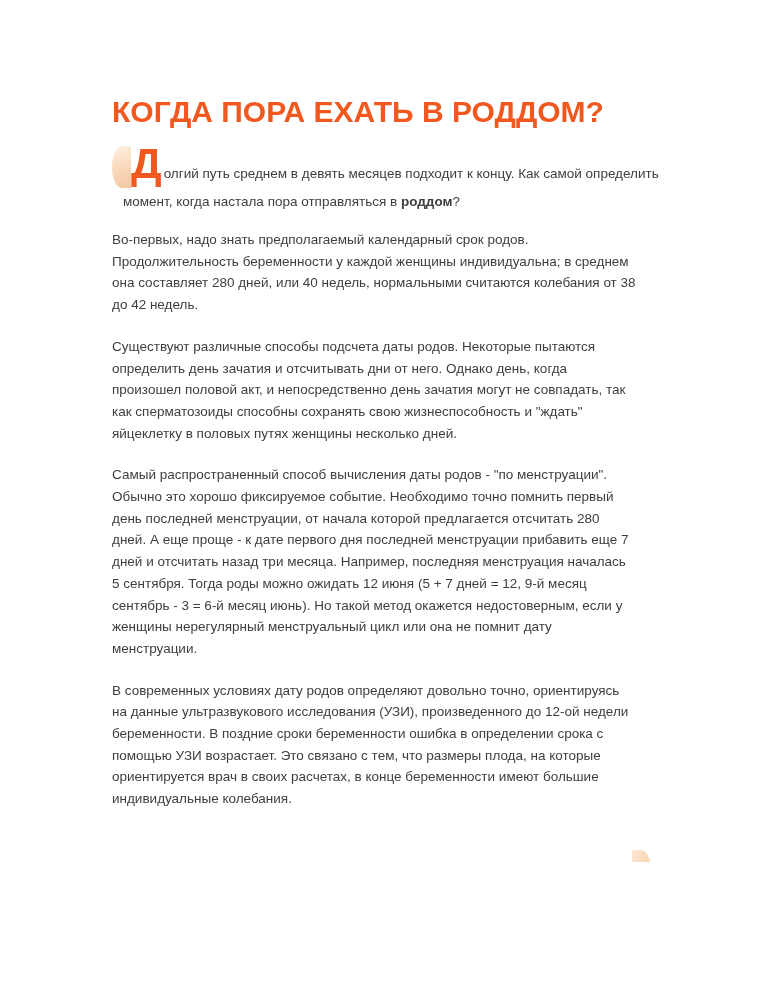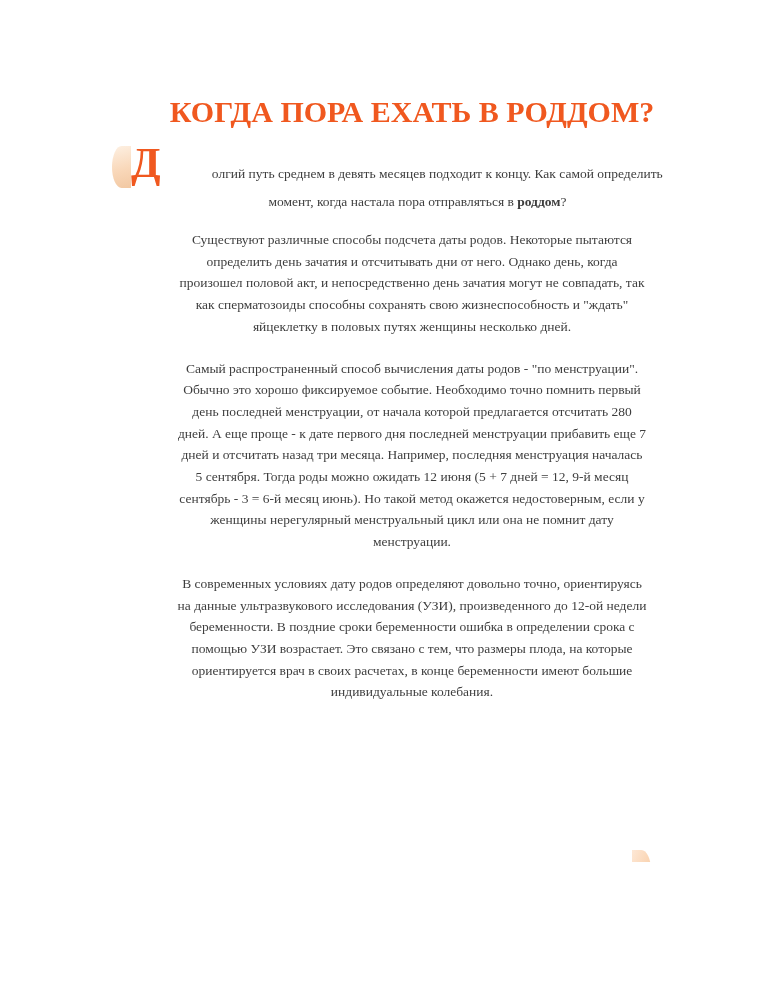--- a/index.html
+++ b/index.html
@@ -6,22 +6,21 @@
     margin: 0;
     padding: 0;
     background: #ffffff;
   }
   .page {
     position: relative;
     width: 768px;
     height: 862px;
     background: #ffffff;
     overflow: hidden;
-    font-family: Liberation Serif, serif;
-    text-align: center;
+    font-family: Liberation Sans, sans-serif;
   }
   .content {
     position: absolute;
     left: 112px;
     top: 96px;
     width: 600px;
   }
   h1.title {
     margin: 0 0 33px 0;
     font-size: 30px;
@@ -81,20 +80,24 @@
 <div class="page">
   <div class="curl curl-left"></div>
   <div class="curl curl-right"></div>
 
   <div class="content">
     <h1 class="title">КОГДА ПОРА ЕХАТЬ В РОДДОМ?</h1>
 
     <p class="lead"><span class="dropcap">Д</span><span>олгий путь среднем в девять месяцев подходит к концу. Как самой определить
 момент, когда настала пора отправляться в </span><b>роддом</b><span>?</span></p>
 
+    <p class="body">Во-первых, надо знать предполагаемый календарный срок родов.
+Продолжительность беременности у каждой женщины индивидуальна; в среднем
+она составляет 280 дней, или 40 недель, нормальными считаются колебания от 38
+до 42 недель.</p>
     <p class="body">Существуют различные способы подсчета даты родов. Некоторые пытаются
 определить день зачатия и отсчитывать дни от него. Однако день, когда
 произошел половой акт, и непосредственно день зачатия могут не совпадать, так
 как сперматозоиды способны сохранять свою жизнеспособность и "ждать"
 яйцеклетку в половых путях женщины несколько дней.</p>
     <p class="body">Самый распространенный способ вычисления даты родов - "по менструации".
 Обычно это хорошо фиксируемое событие. Необходимо точно помнить первый
 день последней менструации, от начала которой предлагается отсчитать 280
 дней. А еще проще - к дате первого дня последней менструации прибавить еще 7
 дней и отсчитать назад три месяца. Например, последняя менструация началась

